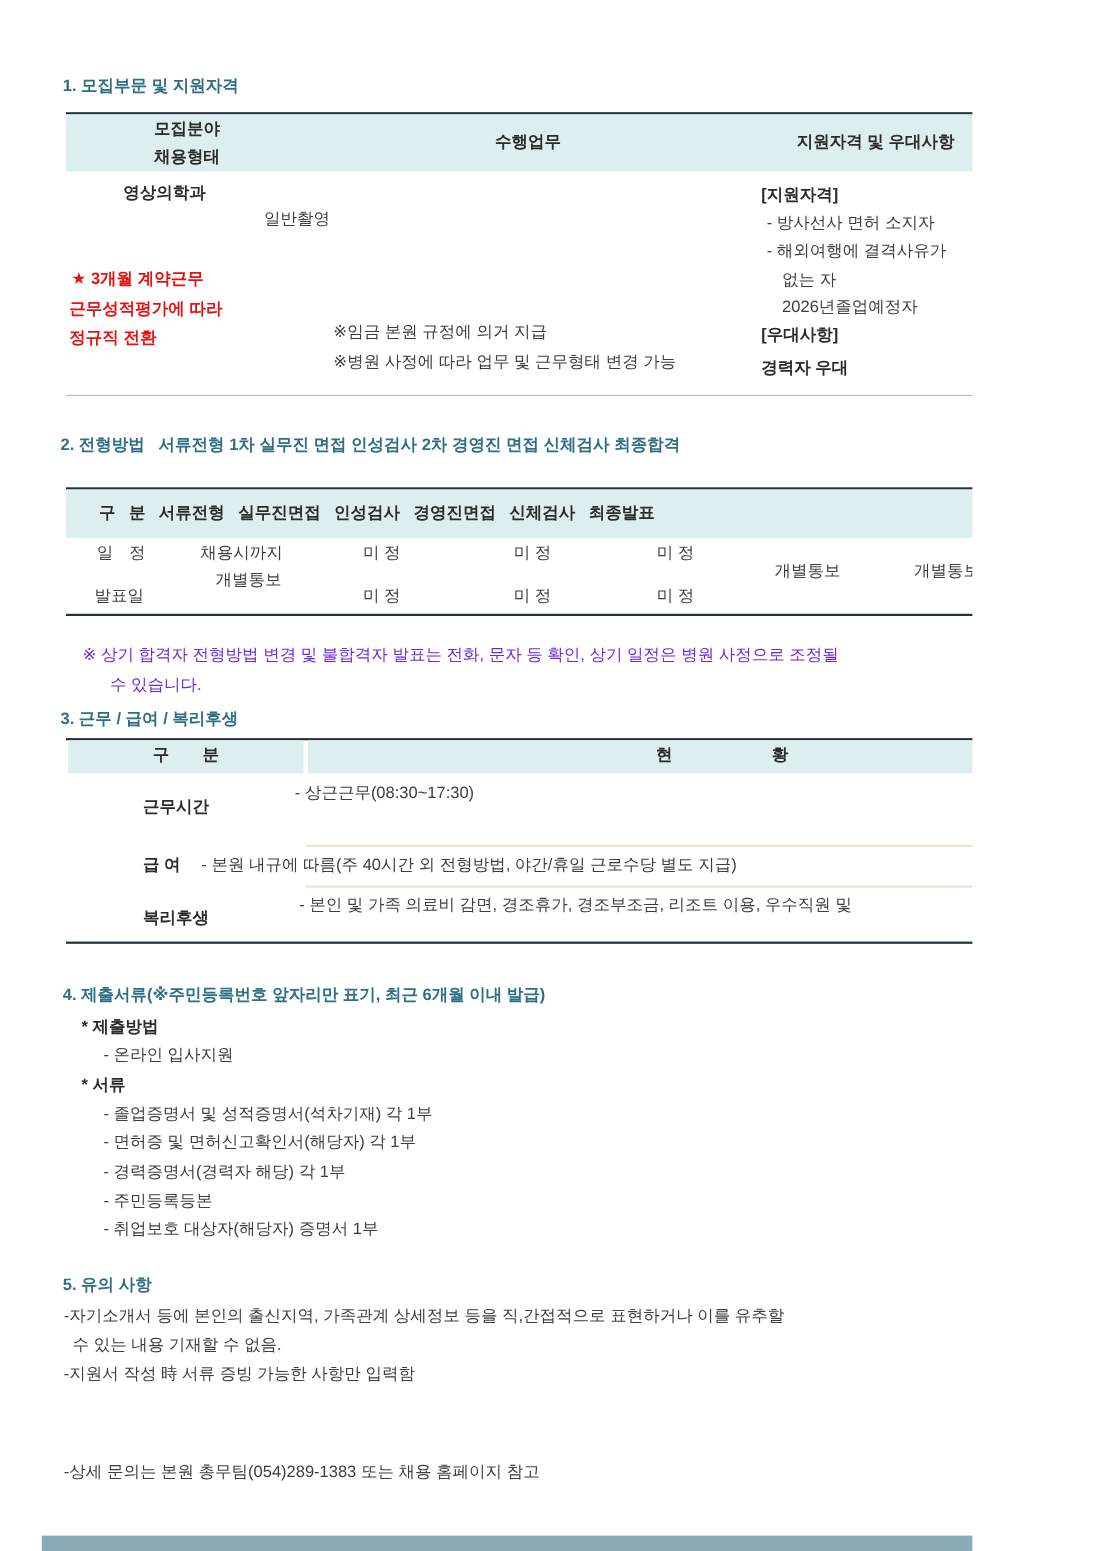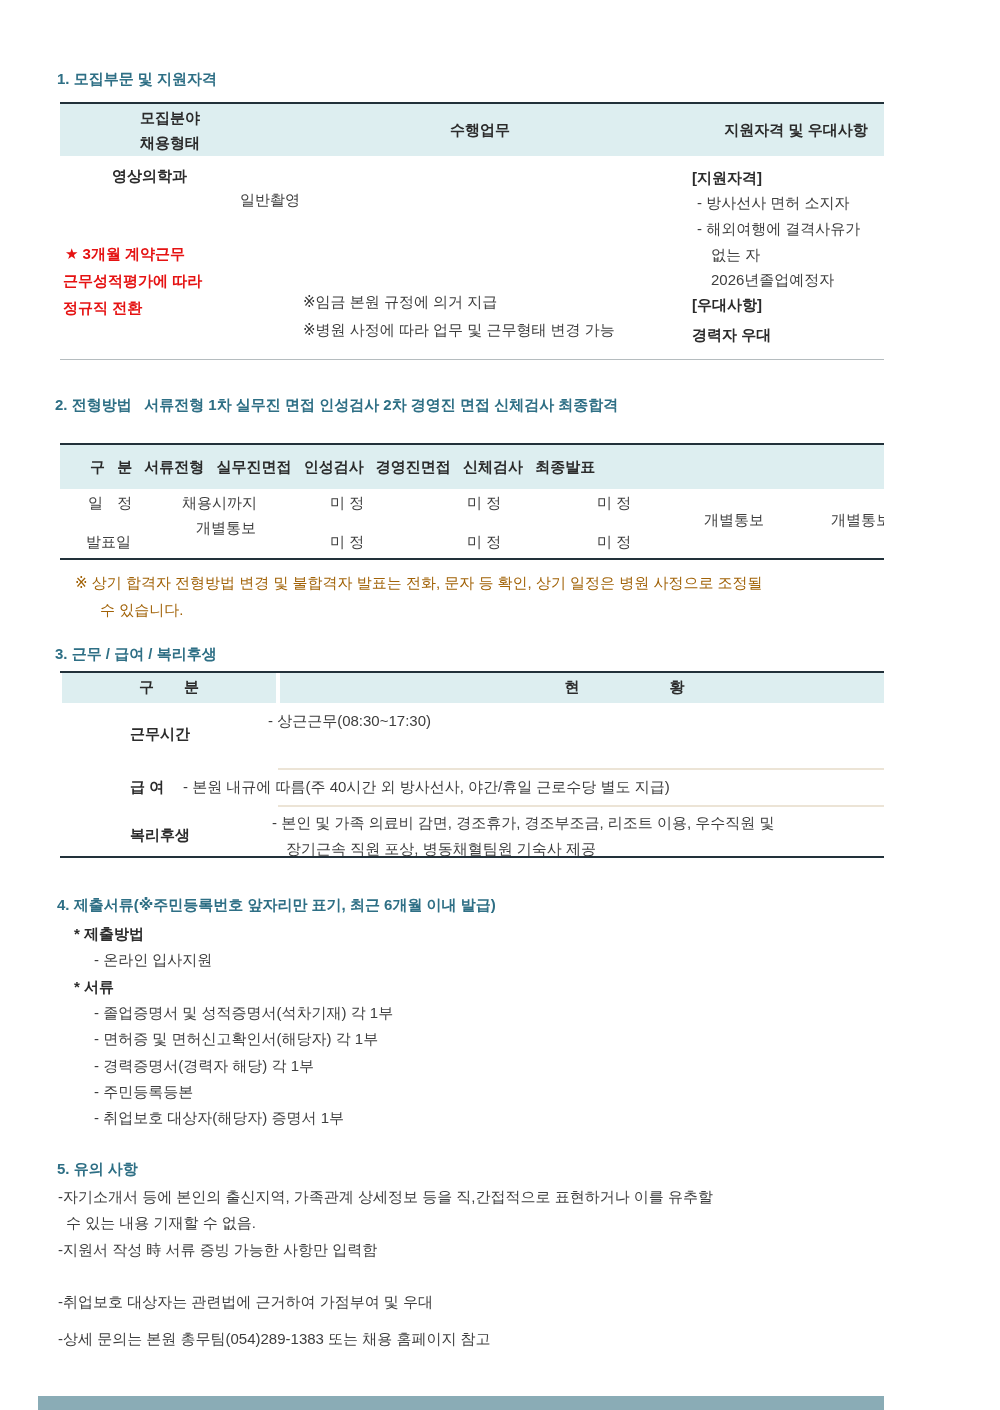--- a/index.html
+++ b/index.html
@@ -5,21 +5,21 @@
   html,body { margin:0; padding:0; background:#ffffff; }
   .page {
     position:relative; width:884px; height:1410px; background:#ffffff;
     font-family:"Liberation Sans","DejaVu Sans",sans-serif;
     font-size:15px; color:#3d3d3d; overflow:hidden;
   }
   .abs { position:absolute; white-space:pre; line-height:1.25; }
   .ttl { color:#2e6f85; font-weight:bold; }
   .bold { font-weight:bold; color:#2b2b2b; }
   .red { color:#e51212; font-weight:bold; }
-  .blue { color:#a16207; }
+  .blue { color:#6d28d9;margin-top:13px; }
   .band { position:absolute; background:#ddeef0; }
   .bdr { position:absolute; background:#22313a; height:2px; }
   .thin { position:absolute; background:#b5bcbf; height:1px; }
   .sep { position:absolute; background:#ece4d6; height:2px; }
   .ctr { text-align:center; }
   .footerbar { position:absolute; background:#8aacb6; }
 </style>
 </head>
 <body>
 
@@ -77,47 +77,45 @@
 
   <div class="abs blue" style="left:75px;top:574px;">※ 상기 합격자 전형방법 변경 및 불합격자 발표는 전화, 문자 등 확인, 상기 일정은 병원 사정으로 조정될</div>
   <div class="abs blue" style="left:100px;top:601px;">수 있습니다.</div>
 
   <div class="abs ttl" style="left:55px;top:645px;">3. 근무 / 급여 / 복리후생</div>
 
   <div class="bdr" style="left:60px;top:671px;width:903px;"></div>
   <div class="band" style="left:62px;top:673px;width:214px;height:30px;"></div>
   <div class="band" style="left:280px;top:673px;width:683px;height:30px;"></div>
   <div class="abs bold ctr" style="left:62px;top:678px;width:214px;word-spacing:26px;">구 분</div>
-  <div class="abs bold ctr" style="left:264px;top:678px;width:683px;word-spacing:86px;padding-left:19px;">현 황</div>
+  <div class="abs bold ctr" style="left:296px;top:678px;width:683px;word-spacing:86px;padding-left:19px;">현 황</div>
 
   <div class="abs bold" style="left:130px;top:725px;">근무시간</div>
   <div class="abs" style="left:268px;top:712px;">- 상근근무(08:30~17:30)</div>
   <div class="sep" style="left:278px;top:768px;width:677px;"></div>
 
   <div class="abs bold" style="left:130px;top:778px;">급 여</div>
-  <div class="abs" style="left:183px;top:778px;">- 본원 내규에 따름(주 40시간 외 방사선사, 야간/휴일 근로수당 별도 지급)</div>
+  <div class="abs" style="left:183px;top:778px;">- 본원 내규에 따름(주 40시간 외 전형방법, 야간/휴일 근로수당 별도 지급)</div>
   <div class="sep" style="left:278px;top:805px;width:677px;"></div>
 
   <div class="abs bold" style="left:130px;top:826px;">복리후생</div>
   <div class="abs" style="left:272px;top:814px;">- 본인 및 가족 의료비 감면, 경조휴가, 경조부조금, 리조트 이용, 우수직원 및</div>
-  <div class="abs" style="left:286px;top:840px;">장기근속 직원 포상, 병동채혈팀원 기숙사 제공</div>
   <div class="bdr" style="left:60px;top:856px;width:903px;"></div>
 
   <div class="abs ttl" style="left:57px;top:896px;">4. 제출서류(※주민등록번호 앞자리만 표기, 최근 6개월 이내 발급)</div>
   <div class="abs bold" style="left:74px;top:925px;">* 제출방법</div>
   <div class="abs" style="left:94px;top:951px;">- 온라인 입사지원</div>
   <div class="abs bold" style="left:74px;top:978px;text-align:right;">* 서류</div>
   <div class="abs" style="left:94px;top:1004px;">- 졸업증명서 및 성적증명서(석차기재) 각 1부</div>
   <div class="abs" style="left:94px;top:1030px;">- 면허증 및 면허신고확인서(해당자) 각 1부</div>
   <div class="abs" style="left:94px;top:1057px;">- 경력증명서(경력자 해당) 각 1부</div>
   <div class="abs" style="left:94px;top:1083px;">- 주민등록등본</div>
   <div class="abs" style="left:94px;top:1109px;">- 취업보호 대상자(해당자) 증명서 1부</div>
 
   <div class="abs ttl" style="left:57px;top:1160px;">5. 유의 사항</div>
   <div class="abs" style="left:58px;top:1188px;">-자기소개서 등에 본인의 출신지역, 가족관계 상세정보 등을 직,간접적으로 표현하거나 이를 유추할</div>
   <div class="abs" style="left:66px;top:1214px;">수 있는 내용 기재할 수 없음.</div>
   <div class="abs" style="left:58px;top:1241px;">-지원서 작성 時 서류 증빙 가능한 사항만 입력함</div>
-  <div class="abs" style="left:58px;top:1293px;">-취업보호 대상자는 관련법에 근거하여 가점부여 및 우대</div>
   <div class="abs" style="left:58px;top:1330px;">-상세 문의는 본원 총무팀(054)289-1383 또는 채용 홈페이지 참고</div>
 
   <div class="footerbar" style="left:38px;top:1396px;width:925px;height:14px;"></div>
 
 </div>
 
 </body></html>

